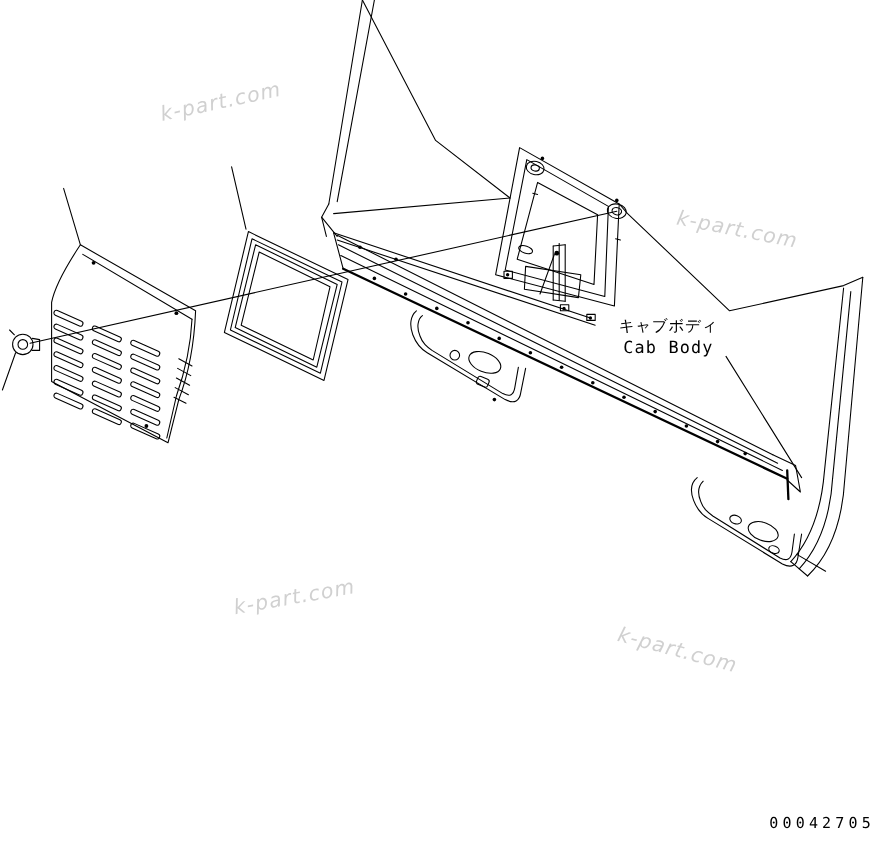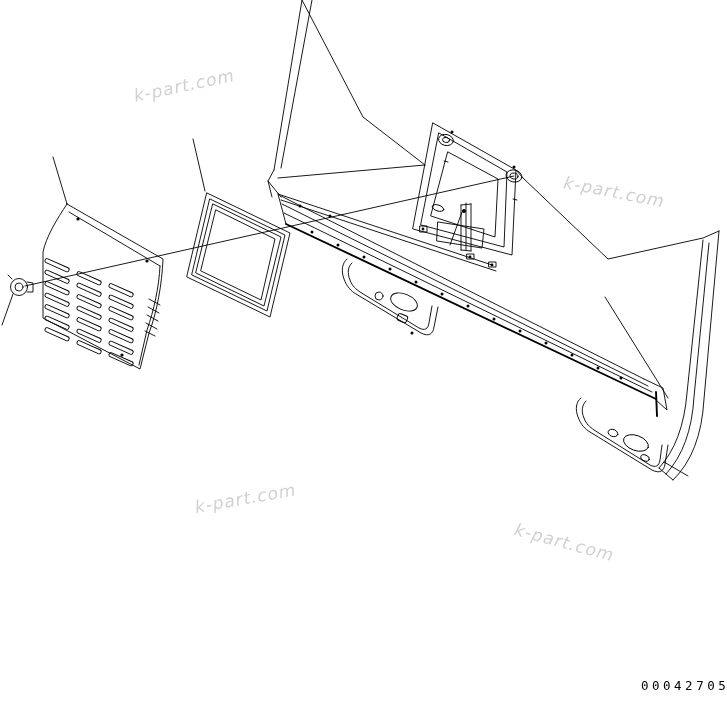--- a/index.html
+++ b/index.html
@@ -191,16 +191,20 @@
         <path d="M581,398 C576,402 575,409 578,417 C581,425 585,429 590,432 L652,470 C660,474 664,471 665,464 L668,445"></path>
         <path d="M586,401 C582,405 581,411 584,418 C586,424 590,427 594,430 L650,465 C656,468 659,466 660,460 L662,445"></path>
         <ellipse cx="613" cy="433" rx="5" ry="3.5" transform="rotate(20 613 433)"></ellipse>
         <ellipse cx="636" cy="443" rx="13" ry="7.5" transform="rotate(20 636 443)"></ellipse>
         <ellipse cx="645" cy="458" rx="4.5" ry="3" transform="rotate(20 645 458)"></ellipse>
         <path d="M664,462 L688,476"></path>
       </g>
     </g>
   </svg>
 
+  <div class="cab-label">
+    <div class="jp">キャブボディ</div>
+    <div class="en">Cab Body</div>
+  </div>
 
   <div class="part-number">00042705</div>
 
 </div>
 
 </body></html>

